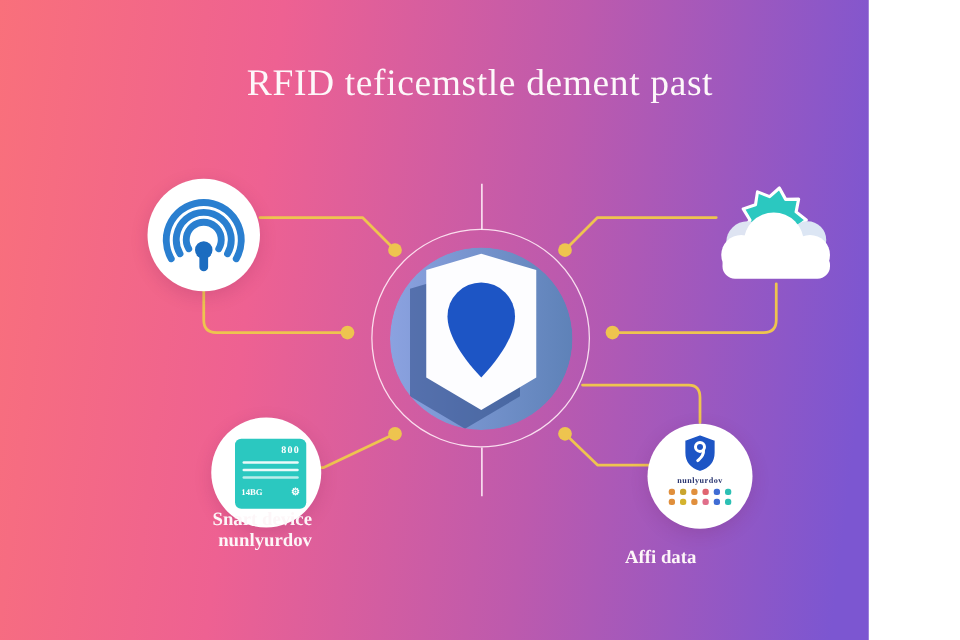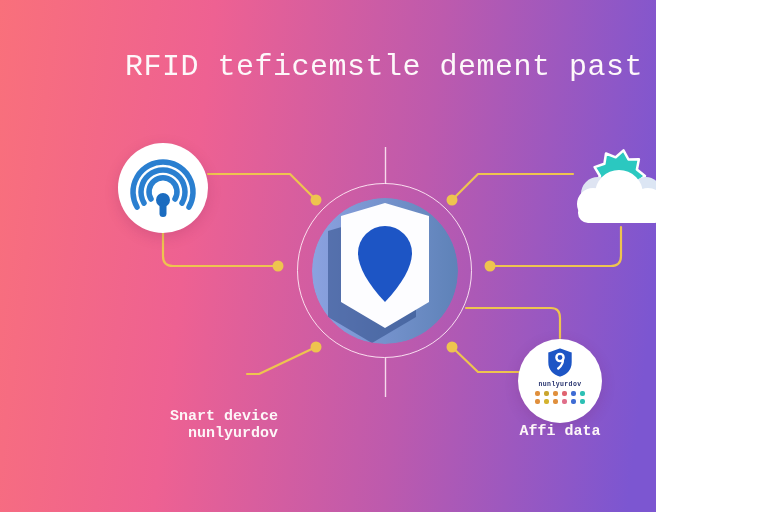--- a/index.html
+++ b/index.html
@@ -5,21 +5,22 @@
   :root{
     --bg-left:#f9707b; --bg-mid1:#ee6192; --bg-mid2:#bd5aad; --bg-right:#7c56d1;
     --accent:#eec44f; --teal:#2bc8c0; --blue-deep:#1d55c5; --blue-icon:#2a7fd0;
     --blue-dark:#1b6cc0; --navy:#27336e; --periwinkle:#8ba2e0; --steel:#5e82b8;
     --ring:#ffeef6;
   }
   html,body{margin:0;padding:0;}
   .stage{
     position:relative; width:656px; height:512px; overflow:hidden;
     background:linear-gradient(97deg, var(--bg-left) 0%, var(--bg-mid1) 30%, var(--bg-mid2) 62%, var(--bg-right) 96%);
-    font-family:Liberation Mono, monospace;
+    font-family:Liberation Serif, serif;
+    padding-left:39px;
   }
   .title{
     position:absolute; top:50px; left:0; width:768px; margin:0;
     text-align:center; color:#fdf8fa; font-size:30px; font-weight:500;
     letter-spacing:.5px;
   }
   .connectors{position:absolute; left:0; top:0; z-index:1;}
   .yline path{stroke:var(--accent); stroke-width:2.2; fill:none; stroke-linecap:round; stroke-linejoin:round;}
   .ydot circle{fill:var(--accent);}
   .hair line{stroke:rgba(255,240,248,.85); stroke-width:1.4;}
@@ -63,21 +64,21 @@
     display:flex; flex-direction:column; align-items:center;}
   .shield-svg{margin-top:7px;}
   .shield{fill:var(--blue-deep); stroke:#ffffff; stroke-width:1.6;}
   .shield-glyph{stroke:#ffffff; stroke-width:2.4; fill:none; stroke-linecap:round;}
   .badge-text{color:var(--navy); font-size:6.5px; font-weight:bold; letter-spacing:.4px; margin-top:2px;}
   .dot-row{display:flex; gap:4px; margin-top:3px;}
   .sec-dot{width:5px; height:5px; border-radius:2px; display:inline-block;}
   
   .label{position:absolute; z-index:2; color:#fdf6f8; font-size:15px; font-weight:600; line-height:17px;}
   .label-device{left:170px; top:408px; text-align:right;}
-  .label-security{left:500px; top:423px; width:120px; text-align:center;}
+  .label-security{left:500px; top:438px; width:120px; text-align:left;}
   .label span{display:block;}
 </style>
 </head>
 <body>
 
 <div class="stage">
 
   <h1 class="title">RFID teficemstle dement past</h1>
 
   <svg class="connectors" width="768" height="512" viewBox="0 0 768 512">
@@ -140,20 +141,32 @@
       </linearGradient>
     </defs>
     <g clip-path="url(#cclip)">
       <circle cx="80" cy="80" r="73" fill="url(#cgrad)"></circle>
       <polygon class="hex-shadow" transform="translate(-13,15)" points="80,12 124,25 124,111 80,137 36,111 36,25"></polygon>
       <polygon class="hex" points="80,12 124,25 124,111 80,137 36,111 36,25"></polygon>
       <path class="pin" d="M80,111 C62,92 53,75 53,62 A27,27 0 1 1 107,62 C107,75 98,92 80,111 Z"></path>
     </g>
   </svg>
 
+  <div class="node node-device circle-bg">
+    <div class="card">
+      <div class="card-value">800</div>
+      <div class="card-line"></div>
+      <div class="card-line"></div>
+      <div class="card-line thin"></div>
+      <div class="card-foot">
+        <span>14BG</span>
+        <span class="gear">⚙</span>
+      </div>
+    </div>
+  </div>
 
   <div class="node node-security circle-bg">
     <svg class="shield-svg" width="30" height="33" viewBox="0 0 30 33">
       <path class="shield" d="M15,1.5 L27.5,6 V16 C27.5,24.5 22,29.5 15,31.5 C8,29.5 2.5,24.5 2.5,16 V6 Z"></path>
       <circle class="shield-glyph" cx="15" cy="11.5" r="3.6"></circle>
       <path class="shield-glyph" d="M17.8,14 C18.3,18.5 15.5,20.5 13.2,22.5"></path>
     </svg>
     <div class="badge-text">nunlyurdov</div>
     <div class="dot-row">
         <span class="sec-dot" style="background: rgb(224, 143, 60);"></span>

